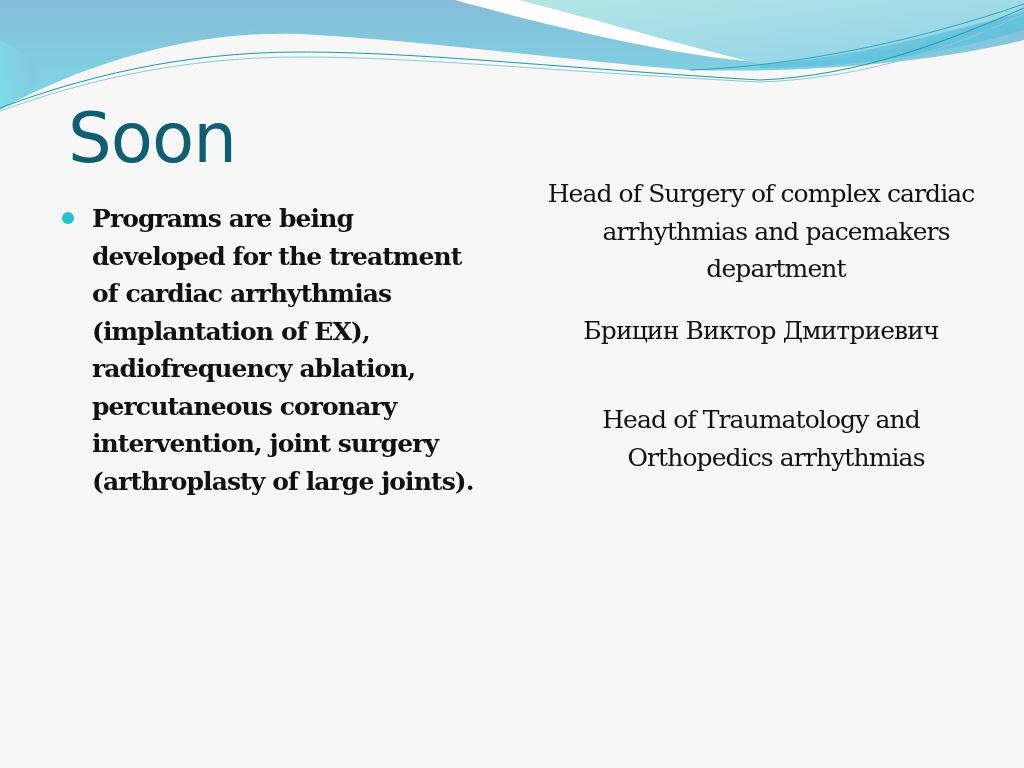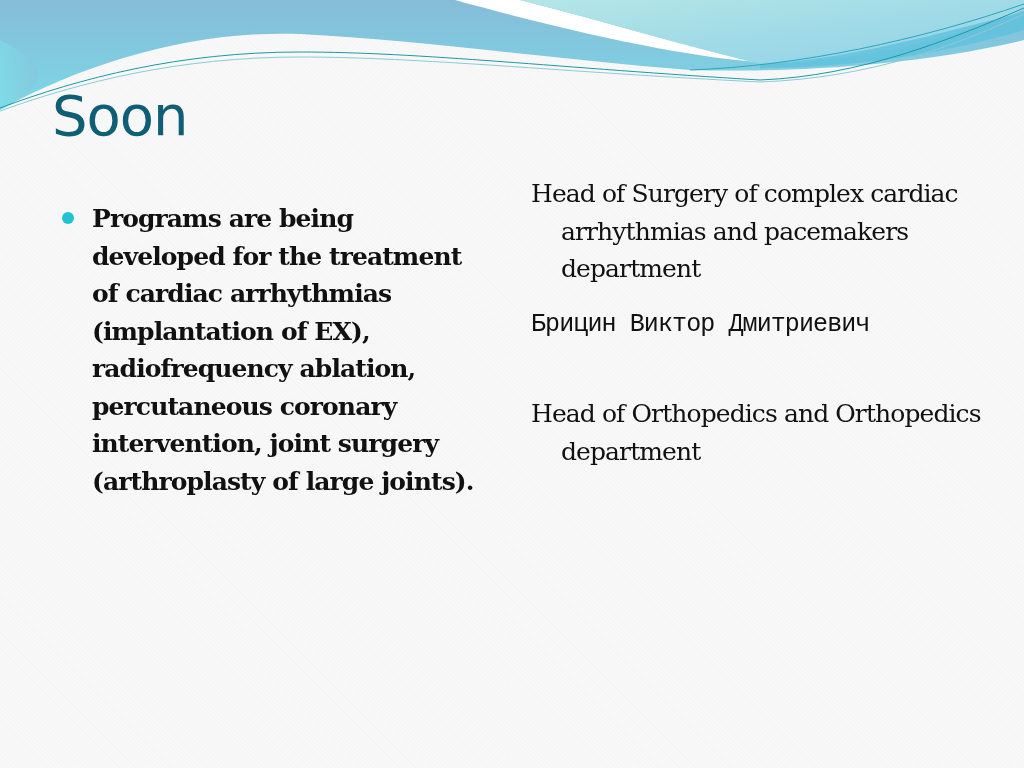--- a/index.html
+++ b/index.html
@@ -23,23 +23,23 @@
       position: absolute;
       left: 0;
       top: 0;
       width: 1024px;
       height: 120px;
     }
     .title {
       position: absolute;
       left: 52px;
       top: 88px;
-      margin: 0;
+      margin: 16px;
       font-family: "DejaVu Sans", sans-serif;
-      font-size: 56px;
+      font-size: 69px;
       font-weight: normal;
       color: #0f5f74;
       letter-spacing: -1px;
       line-height: 1;
     }
     .left-col {
       position: absolute;
       left: 62px;
       top: 200px;
       width: 430px;
@@ -64,31 +64,31 @@
     }
     .right-col {
       position: absolute;
       left: 531px;
       top: 175px;
       width: 460px;
       font-family: "DejaVu Serif", serif;
       font-size: 25px;
       color: #111111;
       letter-spacing: -0.9px;
+      text-align: center;
     }
     .person-block { margin-bottom: 0; }
     .role {
       line-height: 37.5px;
       padding-left: 30px;
       text-indent: -30px;
     }
     .name {
       line-height: 37.5px;
-      margin-top: 18px;
-      font-family: Liberation Mono, monospace;
+      margin-top: 24px;
     }
     .spacer { height: 52px; }
   </style>
 </head>
 <body>
 
 <div class="slide">
 
   <svg class="header-wave" viewBox="0 0 1024 120" preserveAspectRatio="none">
     <defs>
@@ -132,17 +132,17 @@
     </div>
   </div>
 
   <div class="right-col">
     <div class="person-block">
       <div class="role">Head of Surgery of complex cardiac arrhythmias and pacemakers department</div>
       <div class="name">Брицин Виктор Дмитриевич</div>
     </div>
     <div class="spacer"></div>
     <div class="person-block">
-      <div class="role">Head of Orthopedics and Orthopedics department</div>
+      <div class="role">Head of Traumatology and Orthopedics arrhythmias</div>
     </div>
   </div>
 
 </div>
 
 </body></html>

